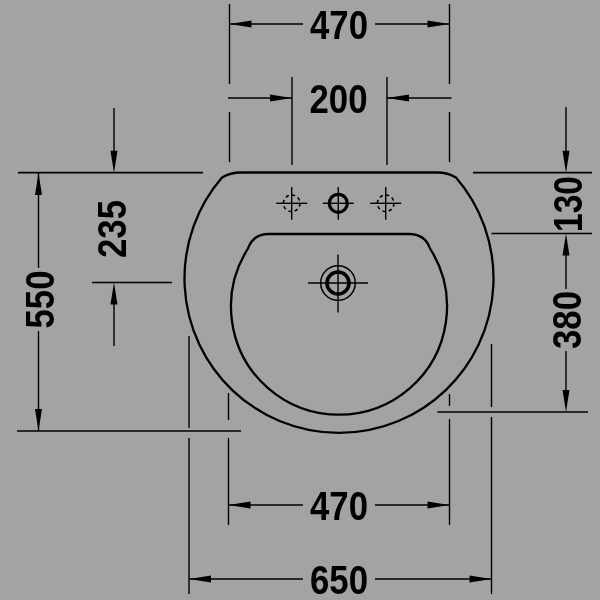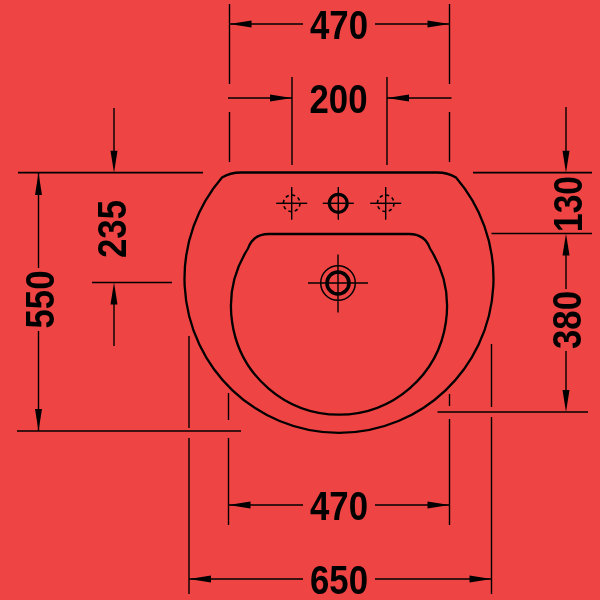--- a/index.html
+++ b/index.html
@@ -4,21 +4,21 @@
 <style>
   html, body {
     margin: 0;
     padding: 0;
     background: #ffffff;
   }
   .stage {
     position: relative;
     width: 600px;
     height: 600px;
-    background: #ef4444;
+    background: #a3a3a3;
     overflow: hidden;
   }
   svg text {
     font-family: "Liberation Sans", "DejaVu Sans", sans-serif;
     font-weight: bold;
     font-size: 41px;
     fill: #000000;
   }
   .obj  { stroke: #000000; stroke-width: 2.3; fill: none; stroke-linejoin: round; stroke-linecap: round; }
   .thin { stroke: #000000; stroke-width: 1.4; fill: none; }

